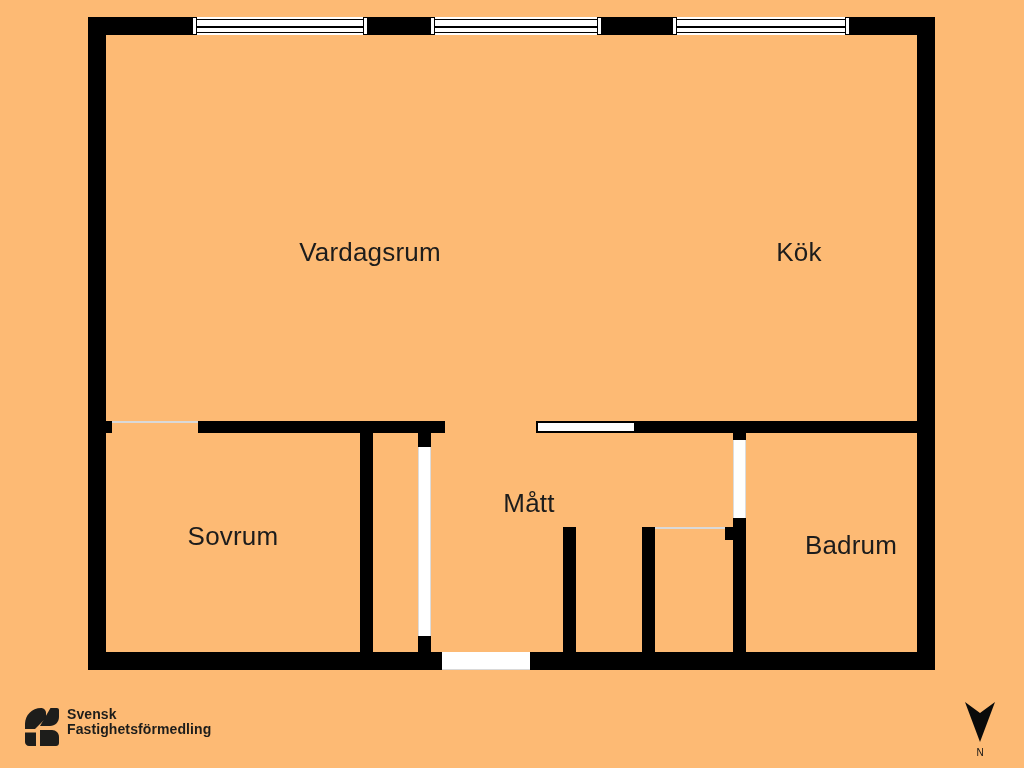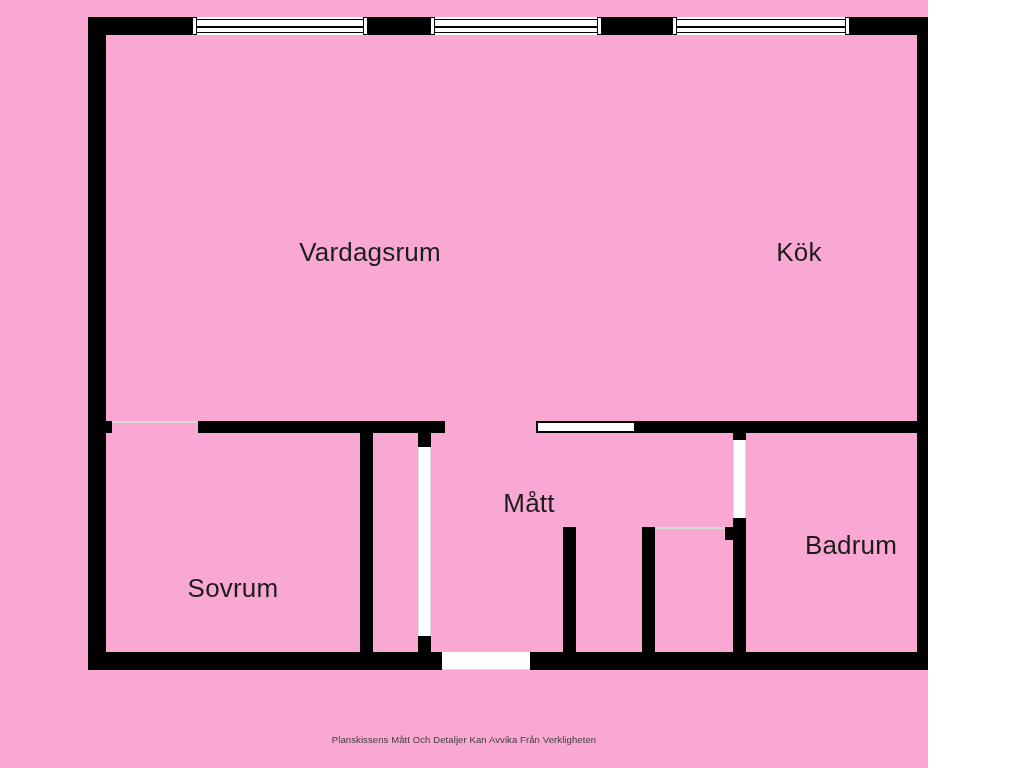--- a/index.html
+++ b/index.html
@@ -1,16 +1,16 @@
 <!DOCTYPE html>
 <html><head>
 <meta charset="utf-8">
 <style>
   html,body{margin:0;padding:0;background:#ffffff;}
-  .canvas{position:relative;width:928px;height:768px;background:#f9a8d4;overflow:hidden;
+  .canvas{position:relative;width:1024px;height:768px;background:#fdba74;overflow:hidden;
           font-family:"Liberation Sans",sans-serif;}
   
   .wall{position:absolute;background:#000000;}
   .window{position:absolute;background:#ffffff;}
   .glass{position:absolute;left:5px;right:5px;top:2px;bottom:2px;
          border-top:1.5px solid #000;border-bottom:1.5px solid #000;}
   .glass .mid{position:absolute;left:0;right:0;top:50%;height:1.5px;background:#000;}
   .jamb{position:absolute;top:0;bottom:0;width:5px;background:#fff;border:1.5px solid #000;box-sizing:border-box;}
   .jamb.l{left:0;} .jamb.r{right:0;}
   .wallwindow{position:absolute;background:#ffffff;border:2px solid #000;box-sizing:border-box;}
@@ -79,25 +79,38 @@
   <div class="door-col" style="left:733px;top:440px;width:13px;height:78px;"></div>
   <div class="wall" style="left:733px;top:518px;width:13px;height:134px;"></div>
   <div class="wall" style="left:725px;top:527px;width:8px;height:13px;"></div>
 
   <div class="gap" style="left:442px;top:652px;width:88px;height:18px;"></div>
   <div class="opening-line" style="left:442px;top:668.5px;width:88px;height:1.5px;"></div>
 
   <div class="room-label" style="left: 370px; top: 252px;">Vardagsrum</div>
   <div class="room-label" style="left: 799px; top: 252px;">Kök</div>
   <div class="room-label" style="left: 529px; top: 503px;">Mått</div>
-  <div class="room-label" style="left: 233px; top: 588px;">Sovrum</div>
+  <div class="room-label" style="left: 233px; top: 536px;">Sovrum</div>
   <div class="room-label" style="left: 851px; top: 545px;">Badrum</div>
 
+  <div class="brand">
+    <svg width="36" height="40" viewBox="0 0 36 40">
+      <g fill="#1d1d1b">
+        <path d="M17,1 C8,1 1,8 1,17 L1,22 L11,22 L22,11 L22,6 C22,3.2 19.8,1 17,1 Z"></path>
+        <path d="M26.5,1 L33,1 C34.1,1 35,1.9 35,3 L35,10 C35,15 31,19 26,19 L16,19 Z"></path>
+        <path d="M1,25.5 L12,25.5 L12,39 L5,39 C2.8,39 1,37.2 1,35 Z"></path>
+        <path d="M16,23 L28,23 C31.9,23 35,26.1 35,30 L35,36 C35,37.7 33.7,39 32,39 L16,39 Z"></path>
+      </g>
+    </svg>
+    <div class="brand-text">
+      <div>Svensk</div>
+      <div>Fastighetsförmedling</div>
+    </div>
+  </div>
 
-  <div class="disclaimer">Planskissens Mått Och Detaljer Kan Avvika Från Verkligheten</div>
 
   <div class="compass">
     <svg width="30" height="40" viewBox="0 0 30 40">
       <path d="M15,40 L0,0 L15,11 L30,0 Z" fill="#0a0a0a"></path>
     </svg>
     <div class="n">N</div>
   </div>
 
 </div>
 

